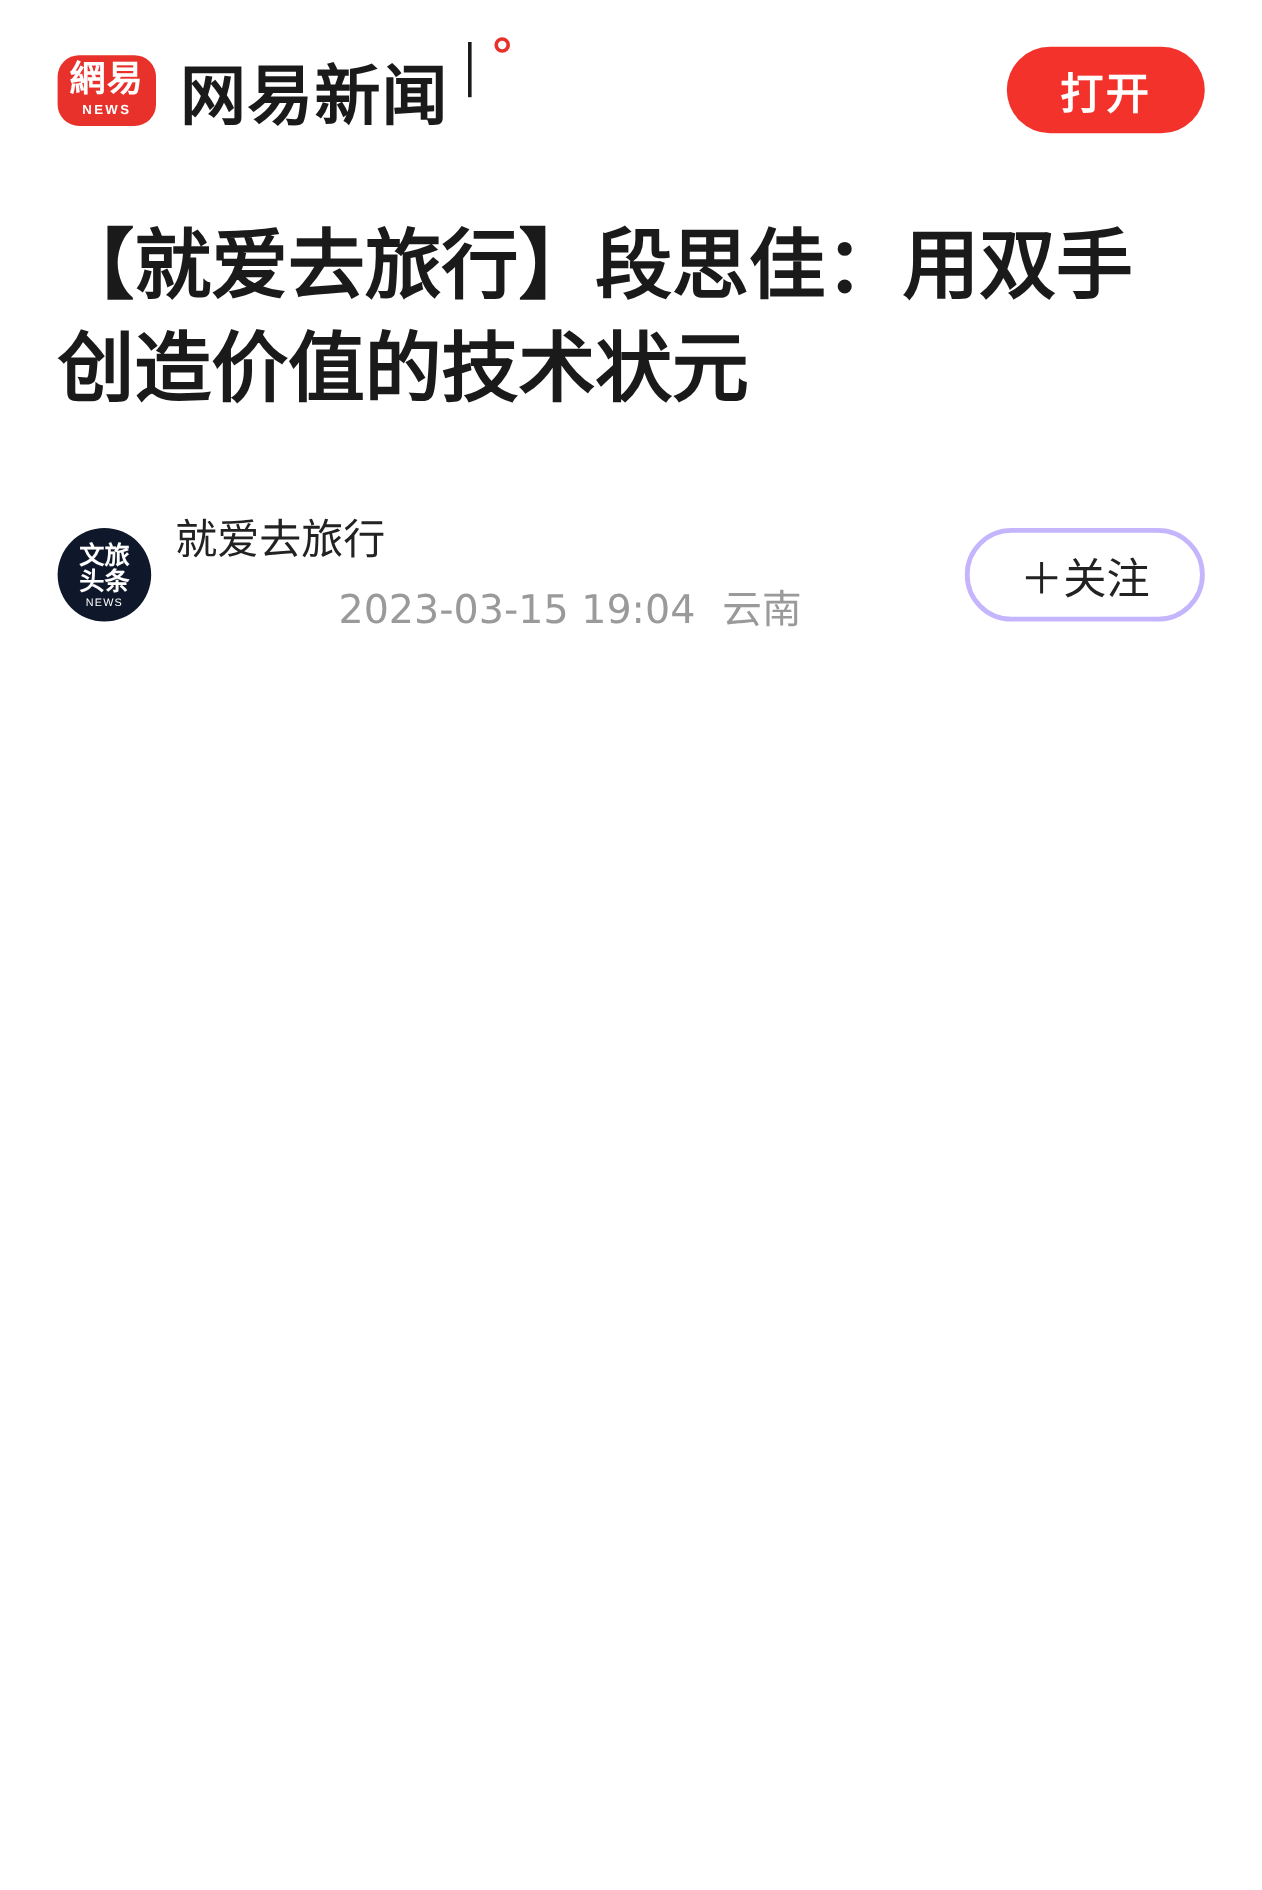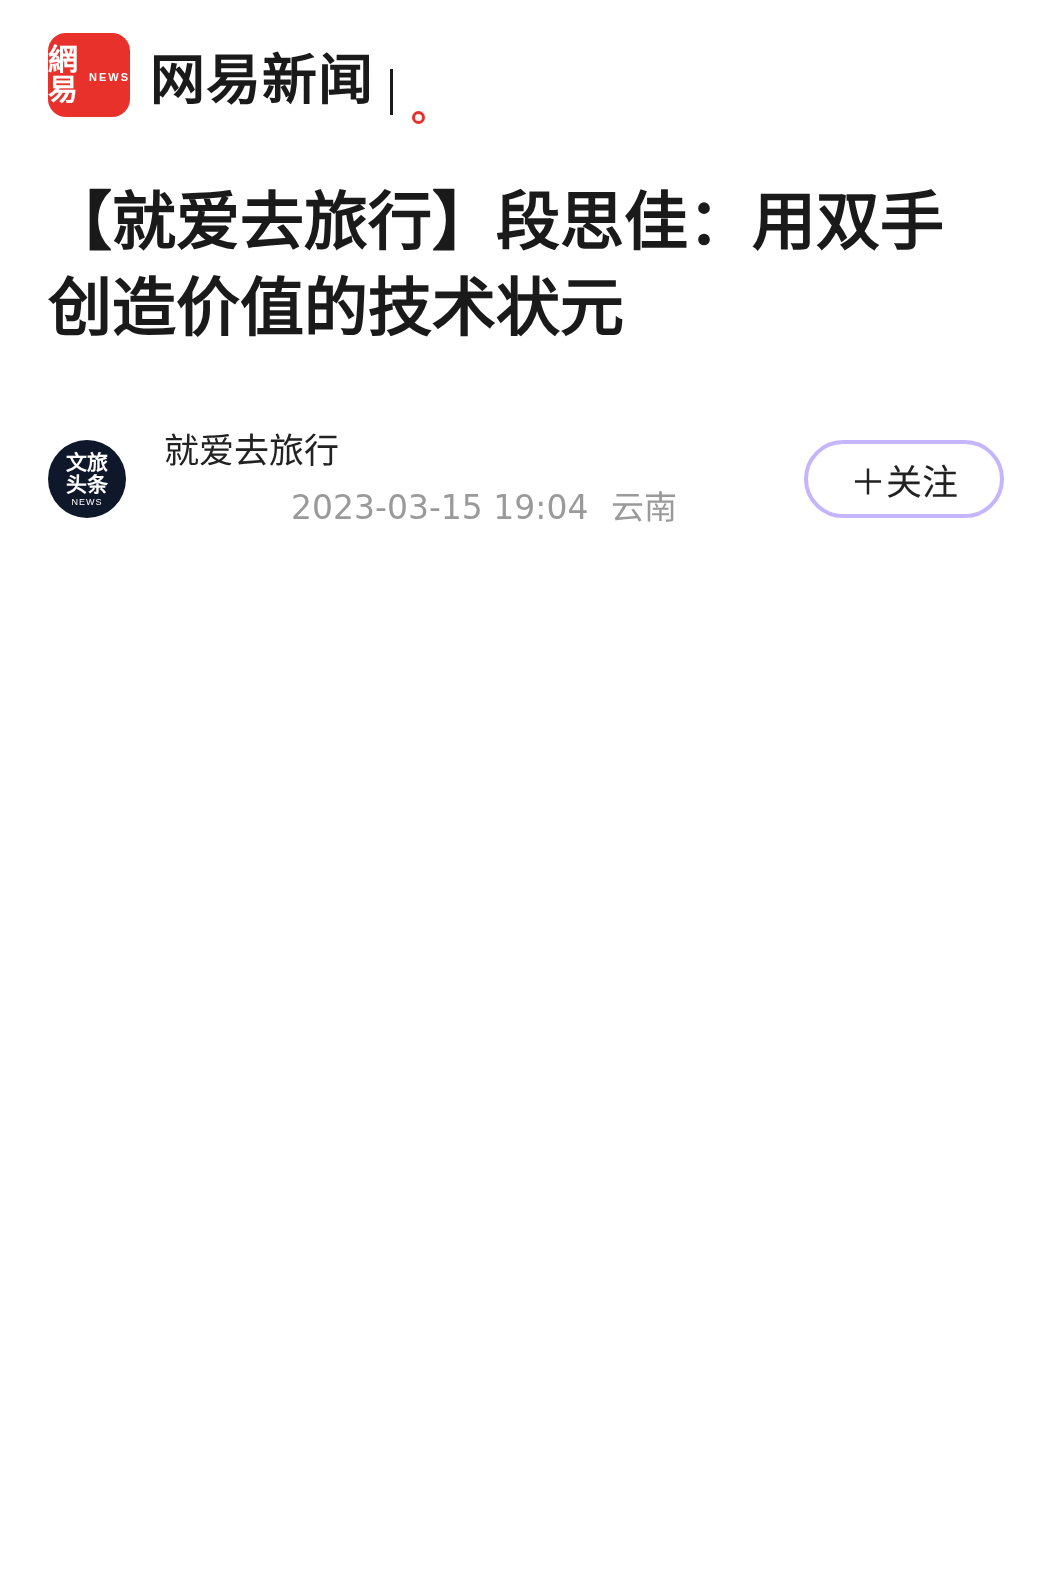--- a/index.html
+++ b/index.html
@@ -26,46 +26,46 @@
     height: 128px;
   }
   .brand {
     display: flex;
     align-items: center;
     flex: 1 1 auto;
     min-width: 0;
   }
   .logo-badge {
     width: 82px;
-    height: 84px;
+    height: 59px;
     border-radius: 18px;
     background: #e8312a;
     color: #fff;
     display: flex;
-    flex-direction: row;
+    flex-direction: column;
     align-items: center;
     justify-content: center;
     line-height: 1;
     flex: 0 0 auto;
   }
   .logo-badge .cn {
     font-size: 30px;
     font-weight: 700;
     letter-spacing: 1px;
     font-family: "DejaVu Sans", "Liberation Sans", sans-serif;
   }
   .logo-badge .en {
     font-size: 11px;
     letter-spacing: 2px;
     margin-top: 5px;
     font-weight: 700;
   }
   .brand-text {
     display: flex;
-    align-items: flex-end;
+    align-items: flex-start;
     margin-left: 20px;
     white-space: nowrap;
   }
   .brand-main {
     font-size: 55px;
     font-weight: 700;
     color: #1a1a1a;
     letter-spacing: 1px;
     font-family: "DejaVu Sans", "Liberation Sans", sans-serif;
   }
@@ -144,21 +144,21 @@
     font-weight: 700;
     letter-spacing: 0px;
     font-family: "DejaVu Sans", "Liberation Sans", sans-serif;
   }
   .avatar .l3 {
     font-size: 9px;
     letter-spacing: 1px;
     margin-top: 2px;
   }
   .byline-texts {
-    margin-left: 38px;
+    margin-left: 20px;
     flex: 1 1 auto;
     min-width: 0;
   }
   .author-name {
     font-size: 35px;
     color: #222;
     line-height: 1.25;
     font-family: "DejaVu Sans", "Liberation Sans", sans-serif;
   }
   .meta-line {
@@ -211,20 +211,21 @@
         <span class="en">NEWS</span>
       </div>
       <div class="brand-text">
         <span class="brand-main">网易新闻</span>
         <span class="brand-divider"></span>
         <span class="brand-sub">
           <span class="dot"></span>
         </span>
       </div>
     </div>
+    <button class="open-btn">打开</button>
   </div>
 
   <h1 class="article-title">【就爱去旅行】段思佳：用双手创造价值的技术状元</h1>
 
   <div class="byline">
     <div class="avatar">
       <span class="l1">文旅</span>
       <span class="l2">头条</span>
       <span class="l3">NEWS</span>
     </div>

